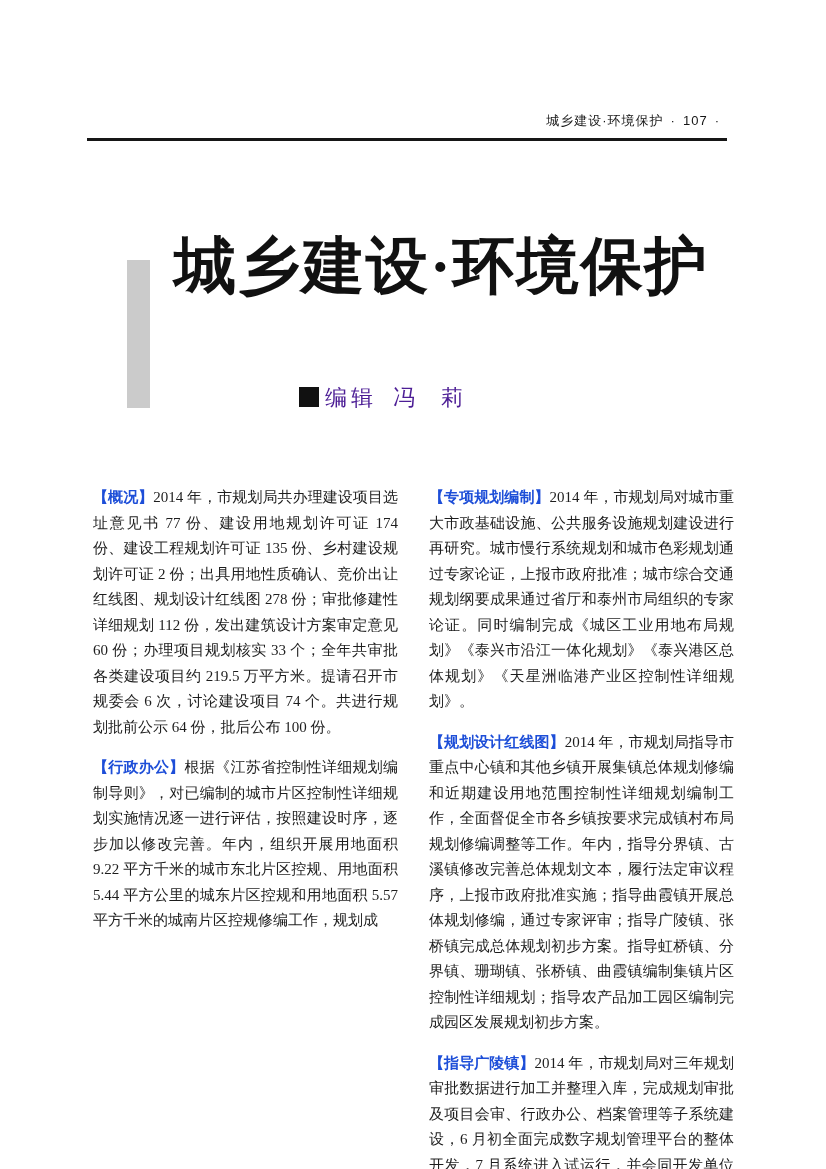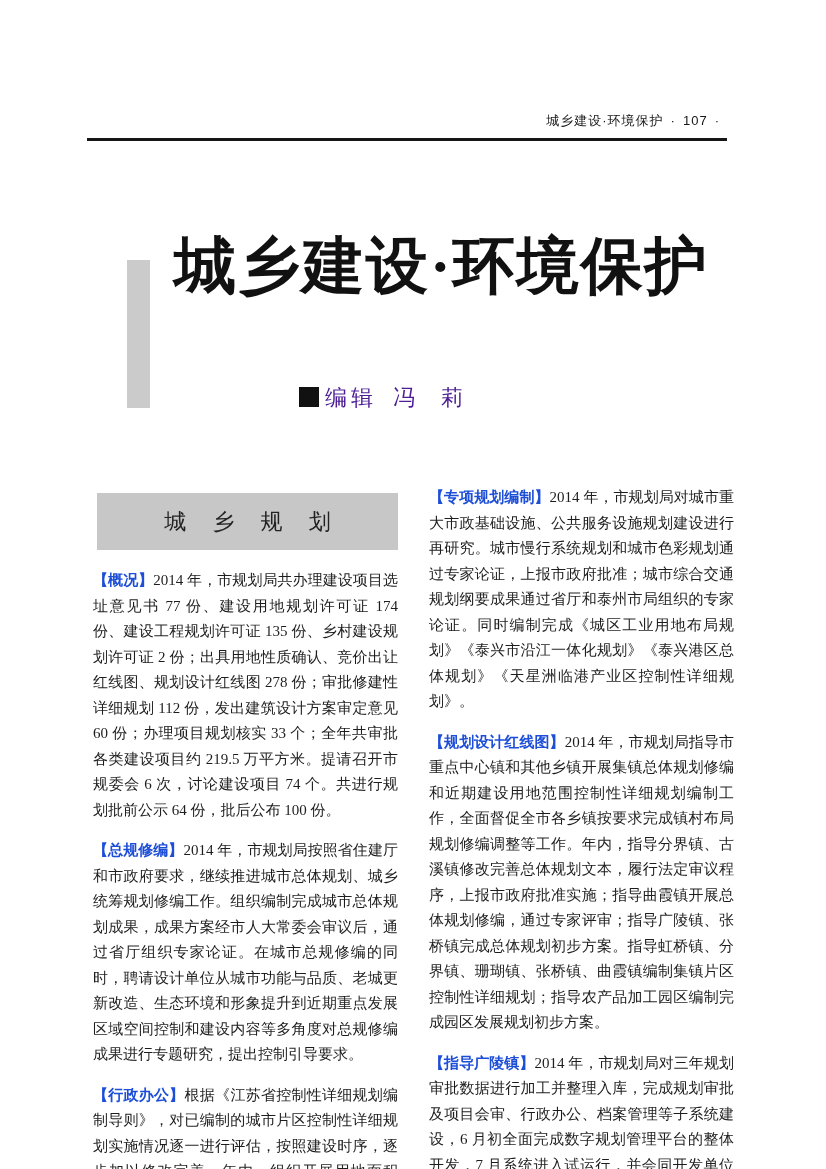--- a/index.html
+++ b/index.html
@@ -125,25 +125,23 @@
   <div class="accent-bar"></div>
   <h1 class="article-title">城乡建设·环境保护</h1>
 
   <div class="editor-line">
     <span class="editor-marker"></span><span class="editor-label">编辑</span><span class="editor-name">冯　莉</span>
   </div>
 
   <div class="columns">
 
     <div class="col col-left">
-      <div class="section-heading">城 乡 规 划</div>
 
       <p class="para"><span class="plabel">【概况】</span><span>2014 年，市规划局共办理建设项目选址意见书 77 份、建设用地规划许可证 174 份、建设工程规划许可证 135 份、乡村建设规划许可证 2 份；出具用地性质确认、竞价出让红线图、规划设计红线图 278 份；审批修建性详细规划 112 份，发出建筑设计方案审定意见 60 份；办理项目规划核实 33 个；全年共审批各类建设项目约 219.5 万平方米。提请召开市规委会 6 次，讨论建设项目 74 个。共进行规划批前公示 64 份，批后公布 100 份。</span></p>
 
-      <p class="para"><span class="plabel">【总规修编】</span><span>2014 年，市规划局按照省住建厅和市政府要求，继续推进城市总体规划、城乡统筹规划修编工作。组织编制完成城市总体规划成果，成果方案经市人大常委会审议后，通过省厅组织专家论证。在城市总规修编的同时，聘请设计单位从城市功能与品质、老城更新改造、生态环境和形象提升到近期重点发展区域空间控制和建设内容等多角度对总规修编成果进行专题研究，提出控制引导要求。</span></p>
 
       <p class="para"><span class="plabel">【行政办公】</span><span>根据《江苏省控制性详细规划编制导则》，对已编制的城市片区控制性详细规划实施情况逐一进行评估，按照建设时序，逐步加以修改完善。年内，组织开展用地面积 9.22 平方千米的城市东北片区控规、用地面积 5.44 平方公里的城东片区控规和用地面积 5.57 平方千米的城南片区控规修编工作，规划成</span></p>
     </div>
 
     <div class="col col-right">
 
       <p class="para"><span class="plabel">【专项规划编制】</span><span>2014 年，市规划局对城市重大市政基础设施、公共服务设施规划建设进行再研究。城市慢行系统规划和城市色彩规划通过专家论证，上报市政府批准；城市综合交通规划纲要成果通过省厅和泰州市局组织的专家论证。同时编制完成《城区工业用地布局规划》《泰兴市沿江一体化规划》《泰兴港区总体规划》《天星洲临港产业区控制性详细规划》。</span></p>
 
       <p class="para"><span class="plabel">【规划设计红线图】</span><span>2014 年，市规划局指导市重点中心镇和其他乡镇开展集镇总体规划修编和近期建设用地范围控制性详细规划编制工作，全面督促全市各乡镇按要求完成镇村布局规划修编调整等工作。年内，指导分界镇、古溪镇修改完善总体规划文本，履行法定审议程序，上报市政府批准实施；指导曲霞镇开展总体规划修编，通过专家评审；指导广陵镇、张桥镇完成总体规划初步方案。指导虹桥镇、分界镇、珊瑚镇、张桥镇、曲霞镇编制集镇片区控制性详细规划；指导农产品加工园区编制完成园区发展规划初步方案。</span></p>
 

